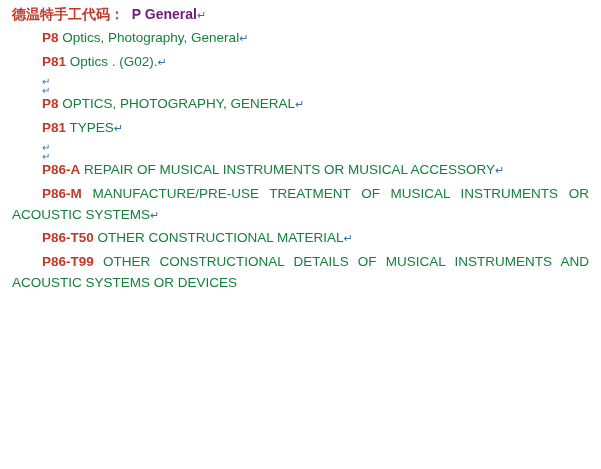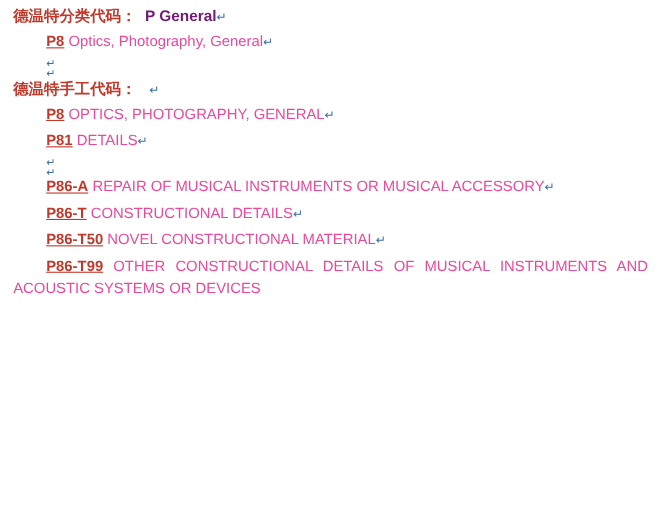--- a/index.html
+++ b/index.html
@@ -41,87 +41,87 @@
     line-height: 1.55;
     text-align: justify;
     text-justify: inter-word;
   }
   .entry.indent {
     text-indent: 30px;
   }
   .code {
     color: #c0392b;
     font-weight: bold;
-    text-decoration: underline;
   }
   .desc {
-    color: #ec4899;
+    color: #15803d;
   }
   .blank-line {
     height: 9px;
     line-height: 9px;
     text-indent: 30px;
     margin: 0;
   }
   .blank-line .pilcrow {
     font-size: 10px;
   }
 </style>
 </head>
 <body>
 
 <div class="page">
 
   <div class="section-head">
-    <span>德温特分类代码：</span><span>&nbsp;&nbsp;</span><span class="head-val">P General</span><span class="pilcrow">↵</span>
+    <span>德温特手工代码：</span><span>&nbsp;&nbsp;</span><span class="head-val">P General</span><span class="pilcrow">↵</span>
   </div>
 
   <p class="entry indent">
     <span class="code">P8</span>
     <span class="desc">Optics, Photography, General</span><span class="pilcrow">↵</span>
   </p>
 
+  <p class="entry indent">
+    <span class="code">P81</span>
+    <span class="desc">Optics . (G02).</span><span class="pilcrow">↵</span>
+  </p>
   <p class="blank-line"><span class="pilcrow">↵</span></p>
   <p class="blank-line"><span class="pilcrow">↵</span></p>
 
 
-  <div class="section-head">
-    <span>德温特手工代码：</span><span>&nbsp;&nbsp;&nbsp;</span><span class="pilcrow">↵</span>
-  </div>
 
   <p class="entry indent">
     <span class="code">P8</span>
     <span class="desc">OPTICS, PHOTOGRAPHY, GENERAL</span><span class="pilcrow">↵</span>
   </p>
 
   <p class="entry indent">
     <span class="code">P81</span>
-    <span class="desc">DETAILS</span><span class="pilcrow">↵</span>
+    <span class="desc">TYPES</span><span class="pilcrow">↵</span>
   </p>
   <p class="blank-line"><span class="pilcrow">↵</span></p>
   <p class="blank-line"><span class="pilcrow">↵</span></p>
 
 
   <p class="entry indent">
     <span class="code">P86-A</span>
     <span class="desc">REPAIR OF MUSICAL INSTRUMENTS OR MUSICAL ACCESSORY</span><span class="pilcrow">↵</span>
   </p>
 
 
 
+  <p class="entry indent">
+    <span class="code">P86-M</span>
+    <span class="desc">MANUFACTURE/PRE-USE TREATMENT OF MUSICAL INSTRUMENTS OR ACOUSTIC SYSTEMS</span><span class="pilcrow">↵</span>
+  </p>
 
-  <p class="entry indent">
-    <span class="code">P86-T</span>
-    <span class="desc">CONSTRUCTIONAL DETAILS</span><span class="pilcrow">↵</span>
-  </p>
 
 
   <p class="entry indent">
     <span class="code">P86-T50</span>
-    <span class="desc">NOVEL CONSTRUCTIONAL MATERIAL</span><span class="pilcrow">↵</span>
+    <span class="desc">OTHER CONSTRUCTIONAL MATERIAL</span><span class="pilcrow">↵</span>
   </p>
 
   <p class="entry indent">
     <span class="code">P86-T99</span>
     <span class="desc">OTHER CONSTRUCTIONAL DETAILS OF MUSICAL INSTRUMENTS AND ACOUSTIC SYSTEMS OR DEVICES</span>
   </p>
 
 </div>
 
 </body></html>

